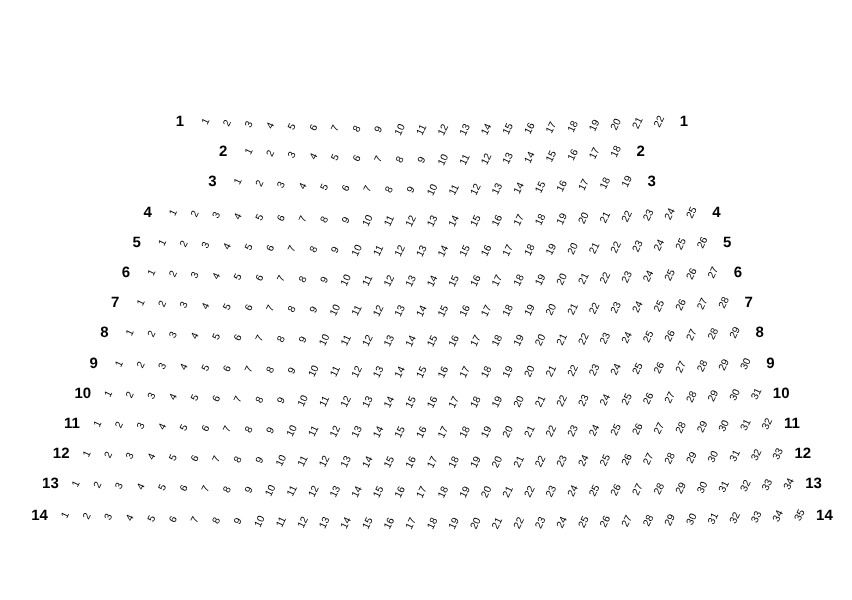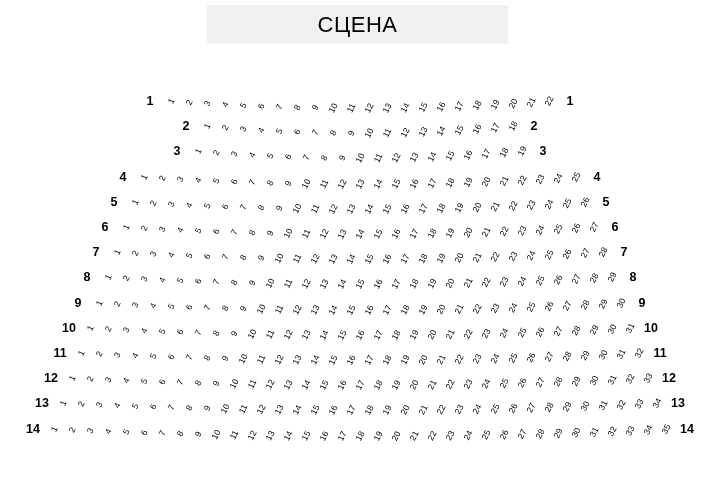--- a/index.html
+++ b/index.html
@@ -21,23 +21,20 @@
   }
   .row-label{
     position:absolute;top:0;width:18px;height:14px;line-height:14px;
     font-weight:bold;font-size:12.5px;text-align:center;color:#000;
   }
 </style>
 </head>
 <body>
 
 <div class="screen" style="background: rgb(255, 255, 255);">
-  <div class="stage" style="background: rgb(241, 241, 241);">
-    <span class="stage-label">СЦЕНА</span>
-  </div>
   <div class="hall">
       <div class="row" style="top: 94px; left: 162px; width: 396px;">
         <span class="row-label" style="left: -21px;">1</span>
         <span class="seat" style="left: 0px; transform: translateY(0px) rotate(-64deg);">1</span>
         <span class="seat" style="left: 18px; transform: translateY(1.3px) rotate(-64deg);">2</span>
         <span class="seat" style="left: 36px; transform: translateY(2.4px) rotate(-64deg);">3</span>
         <span class="seat" style="left: 54px; transform: translateY(3.4px) rotate(-64deg);">4</span>
         <span class="seat" style="left: 72px; transform: translateY(4.3px) rotate(-64deg);">5</span>
         <span class="seat" style="left: 90px; transform: translateY(5.1px) rotate(-64deg);">6</span>
         <span class="seat" style="left: 108px; transform: translateY(5.7px) rotate(-64deg);">7</span>

